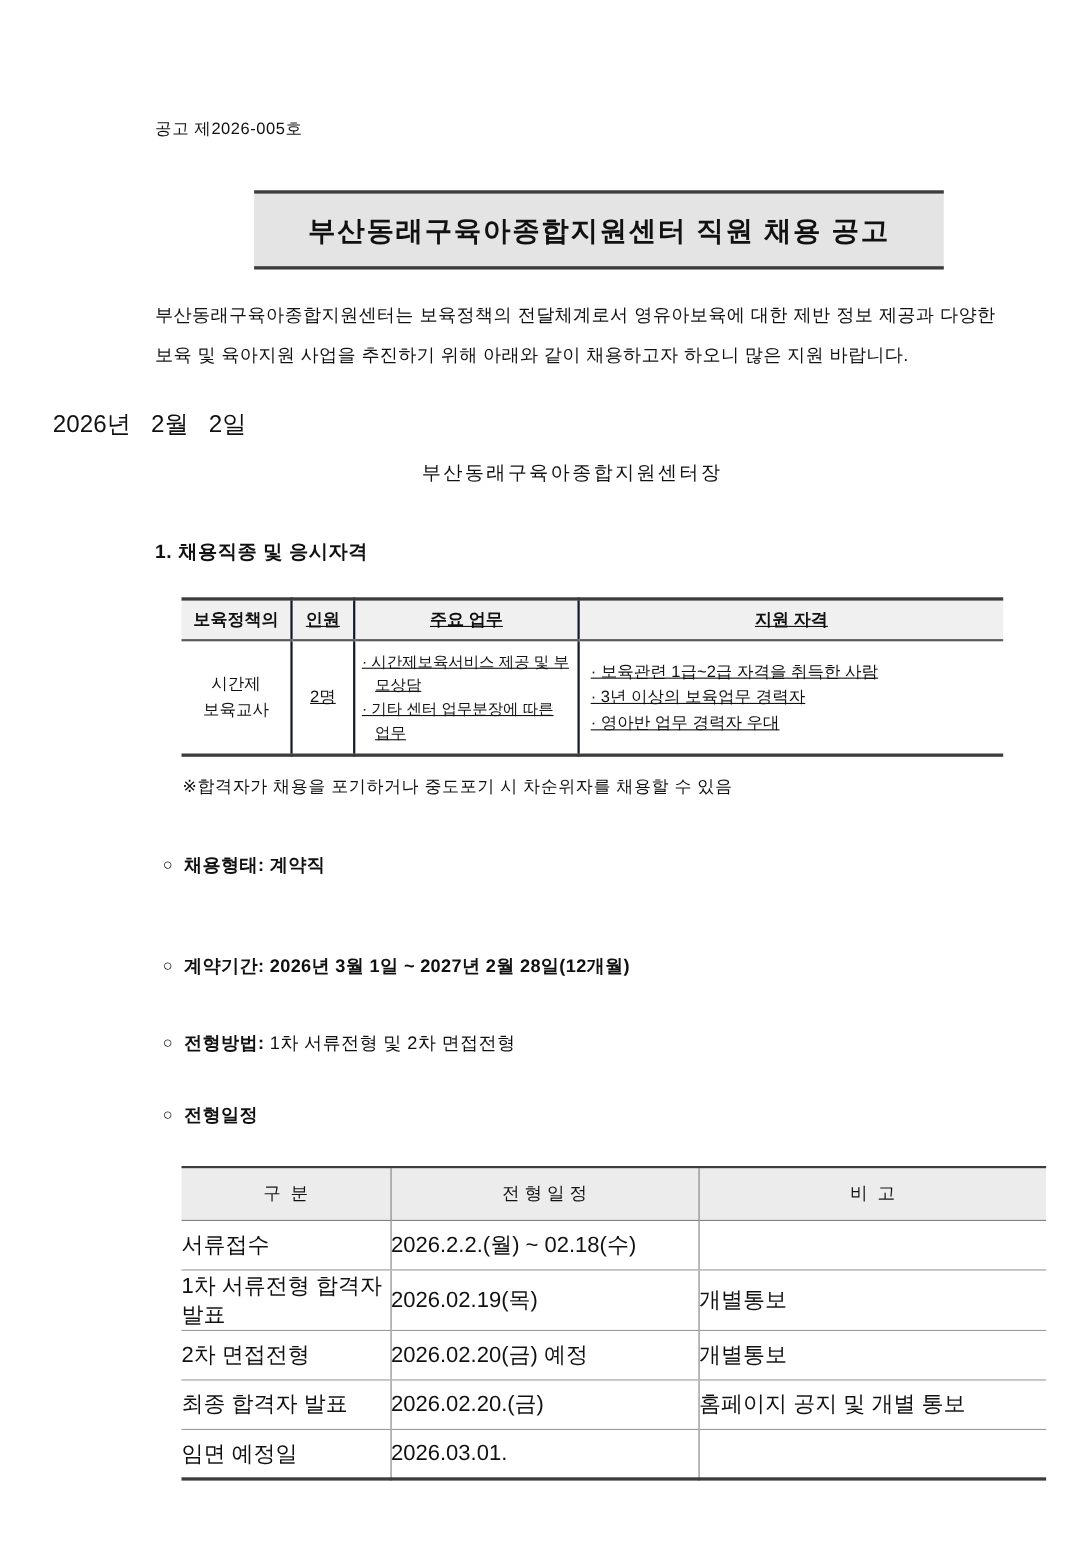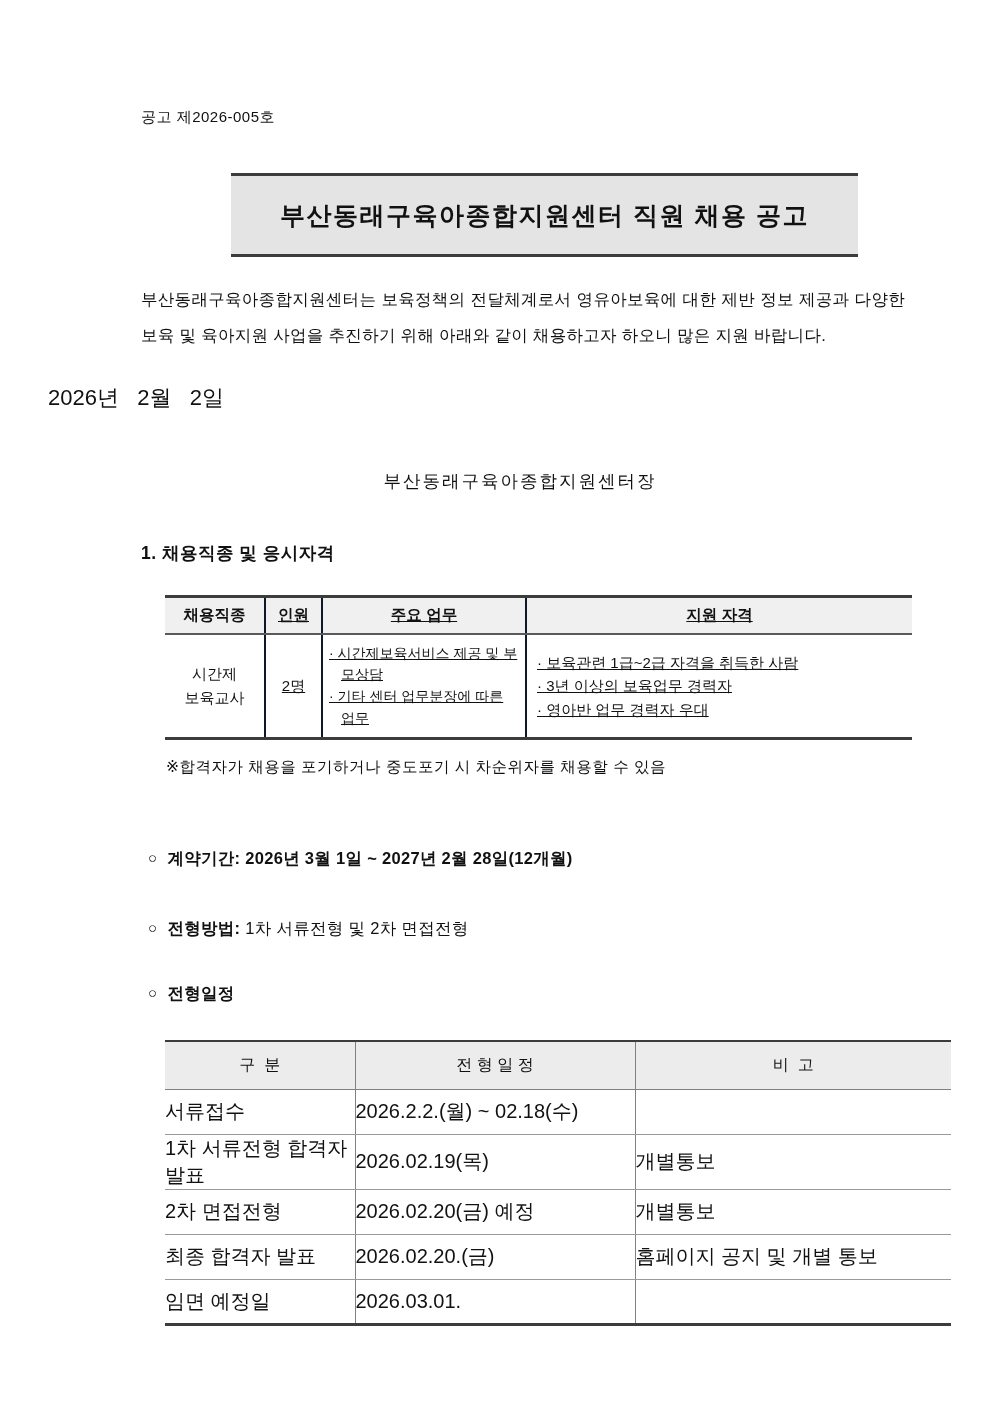--- a/index.html
+++ b/index.html
@@ -18,21 +18,21 @@
   }
   .doc-number {
     padding-top: 108px;
     margin-left: 93px;
     font-size: 15px;
     letter-spacing: 0.5px;
   }
   .title-box {
     margin: 46px 0 0 183px;
     width: 627px;
-    height: 84px;
+    height: 72px;
     background: #e4e4e4;
     border-top: 3px solid #3c3c3c;
     border-bottom: 3px solid #3c3c3c;
     display: flex;
     align-items: center;
     justify-content: center;
     font-size: 25px;
     font-weight: bold;
     letter-spacing: 1.5px;
   }
@@ -43,21 +43,21 @@
     text-align: justify;
     letter-spacing: 0.3px;
   }
   .date-line {
     margin-top: 30px;
     text-align: left;
     font-size: 22px;
     white-space: pre;
   }
   .signer-line {
-    margin-top: 56px;
+    margin-top: 16px;
     text-align: center;
     font-size: 17.5px;
     letter-spacing: 2px;
   }
   .section-heading {
     margin: 48px 0 0 93px;
     font-size: 17.5px;
     font-weight: bold;
     letter-spacing: 0.5px;
   }
@@ -164,21 +164,21 @@
 
   <table class="job-table">
     <colgroup>
       <col style="width:100px">
         <col style="width:57px">
         <col style="width:204px">
         <col style="width:386px">
     </colgroup>
     <thead>
       <tr>
-        <th>채용직종</th>
+        <th>보육정책의</th>
         <th>인원</th>
         <th>주요 업무</th>
         <th>지원 자격</th>
       </tr>
     </thead>
     <tbody>
       <tr>
         <td class="cell-center">시간제
 보육교사</td>
         <td class="cell-center">2명</td>
@@ -194,20 +194,24 @@
               <li>· 3년 이상의 보육업무 경력자</li>
               <li>· 영아반 업무 경력자 우대</li>
             </ul>
         </td>
       </tr>
     </tbody>
   </table>
 
   <div class="note-line">※합격자가 채용을 포기하거나 중도포기 시 차순위자를 채용할 수 있음</div>
 
+  <div class="bullet-line bold-line mt-emp">
+    <span class="circle-bullet">○</span><span>채용형태:</span>
+    <span>계약직</span>
+  </div>
 
   <div class="bullet-line bold-line mt-contract">
     <span class="circle-bullet">○</span><span>계약기간:</span>
     <span>2026년 3월 1일 ~ 2027년 2월 28일(12개월)</span>
   </div>
 
 
   <div class="bullet-line mt-method">
     <span class="circle-bullet">○</span><span class="bold-label">전형방법:</span>
     <span>1차 서류전형 및 2차 면접전형</span>

